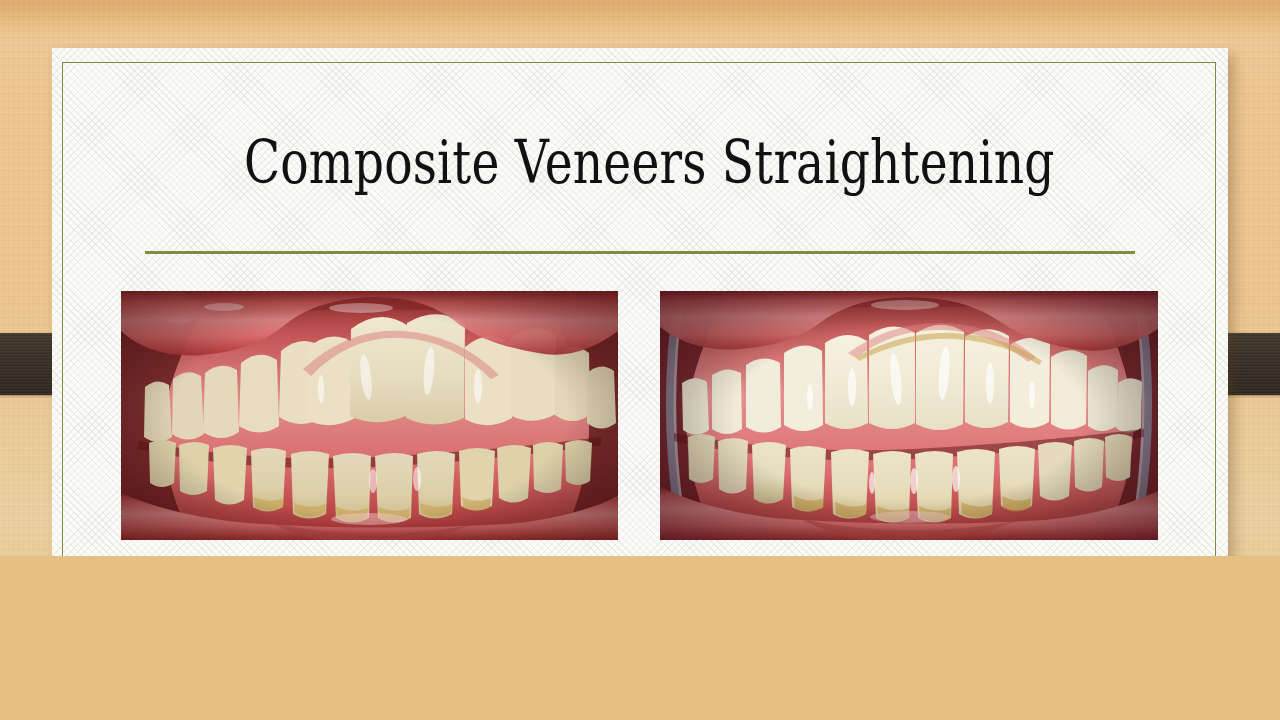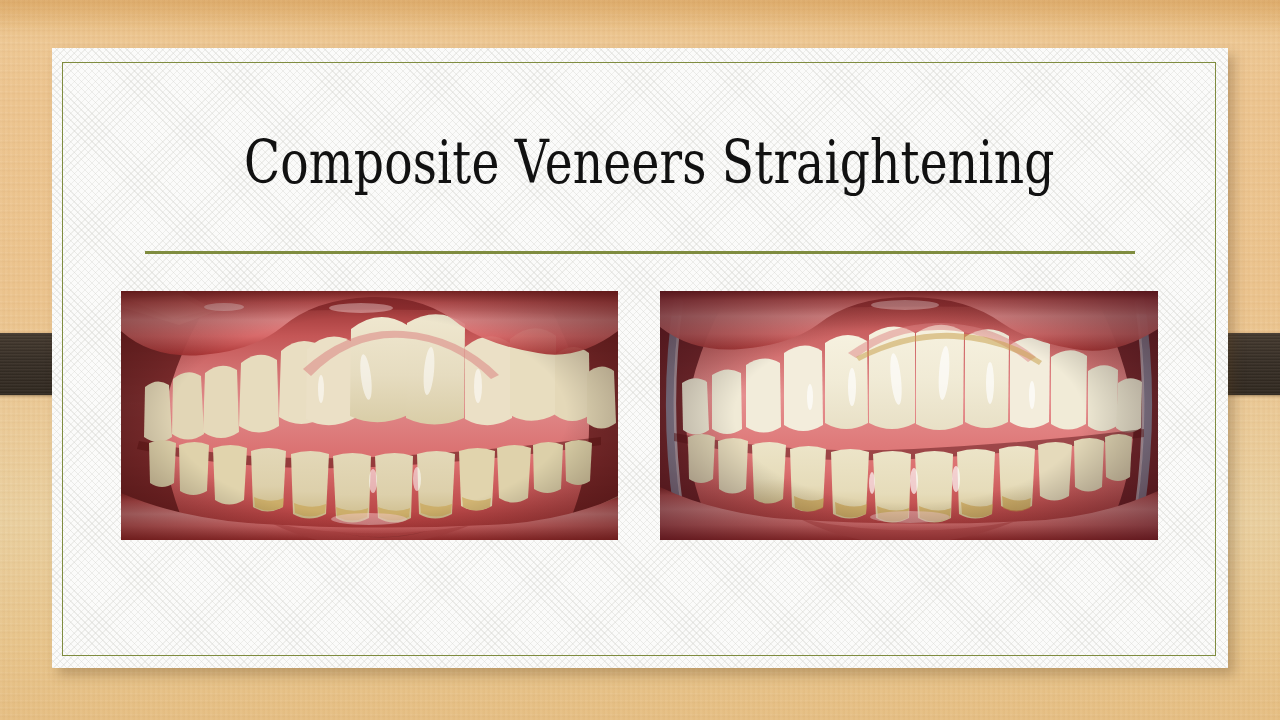--- a/index.html
+++ b/index.html
@@ -11,21 +11,21 @@
   }
   body {
     font-family: "Liberation Sans", sans-serif;
     background: #e7bf83;
   }
 
   
   #slide {
     position: relative;
     width: 1280px;
-    height: 720px;
+    height: 556px;
     overflow: hidden;
   }
 
   
   .bg {
     position: absolute;
     inset: 0;
     background:
       linear-gradient(180deg,
         #e6b87a 0px,

